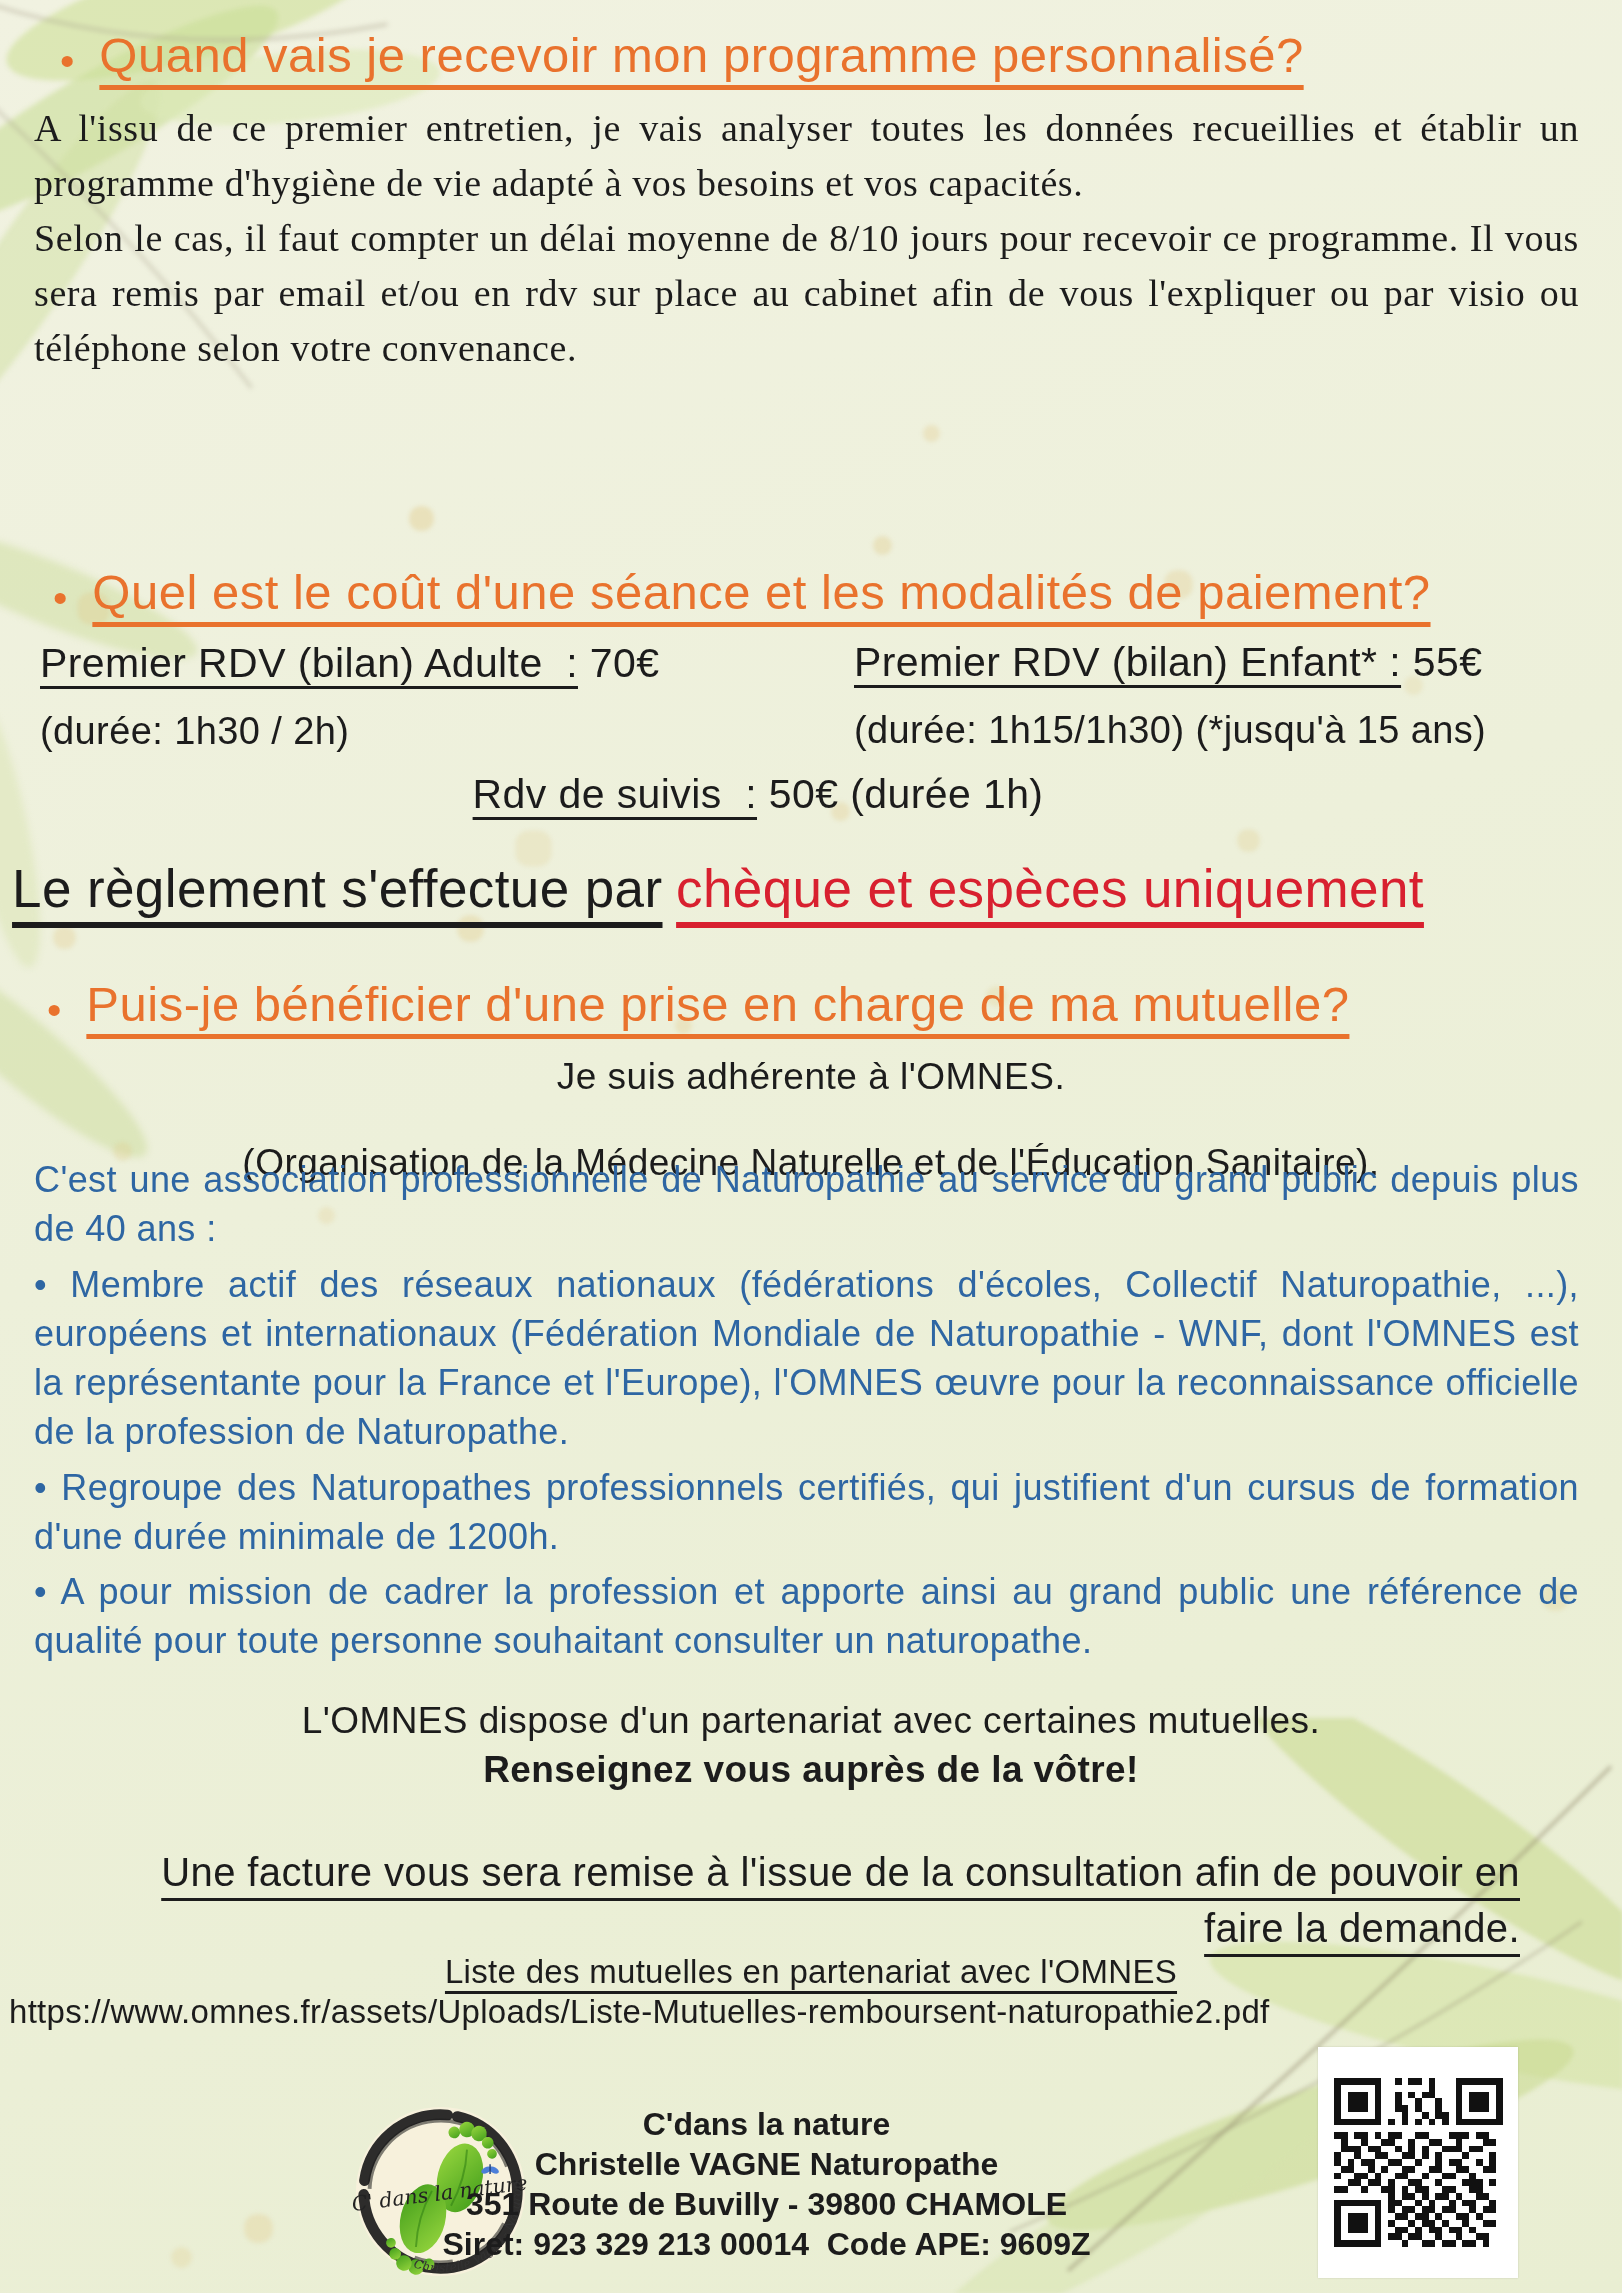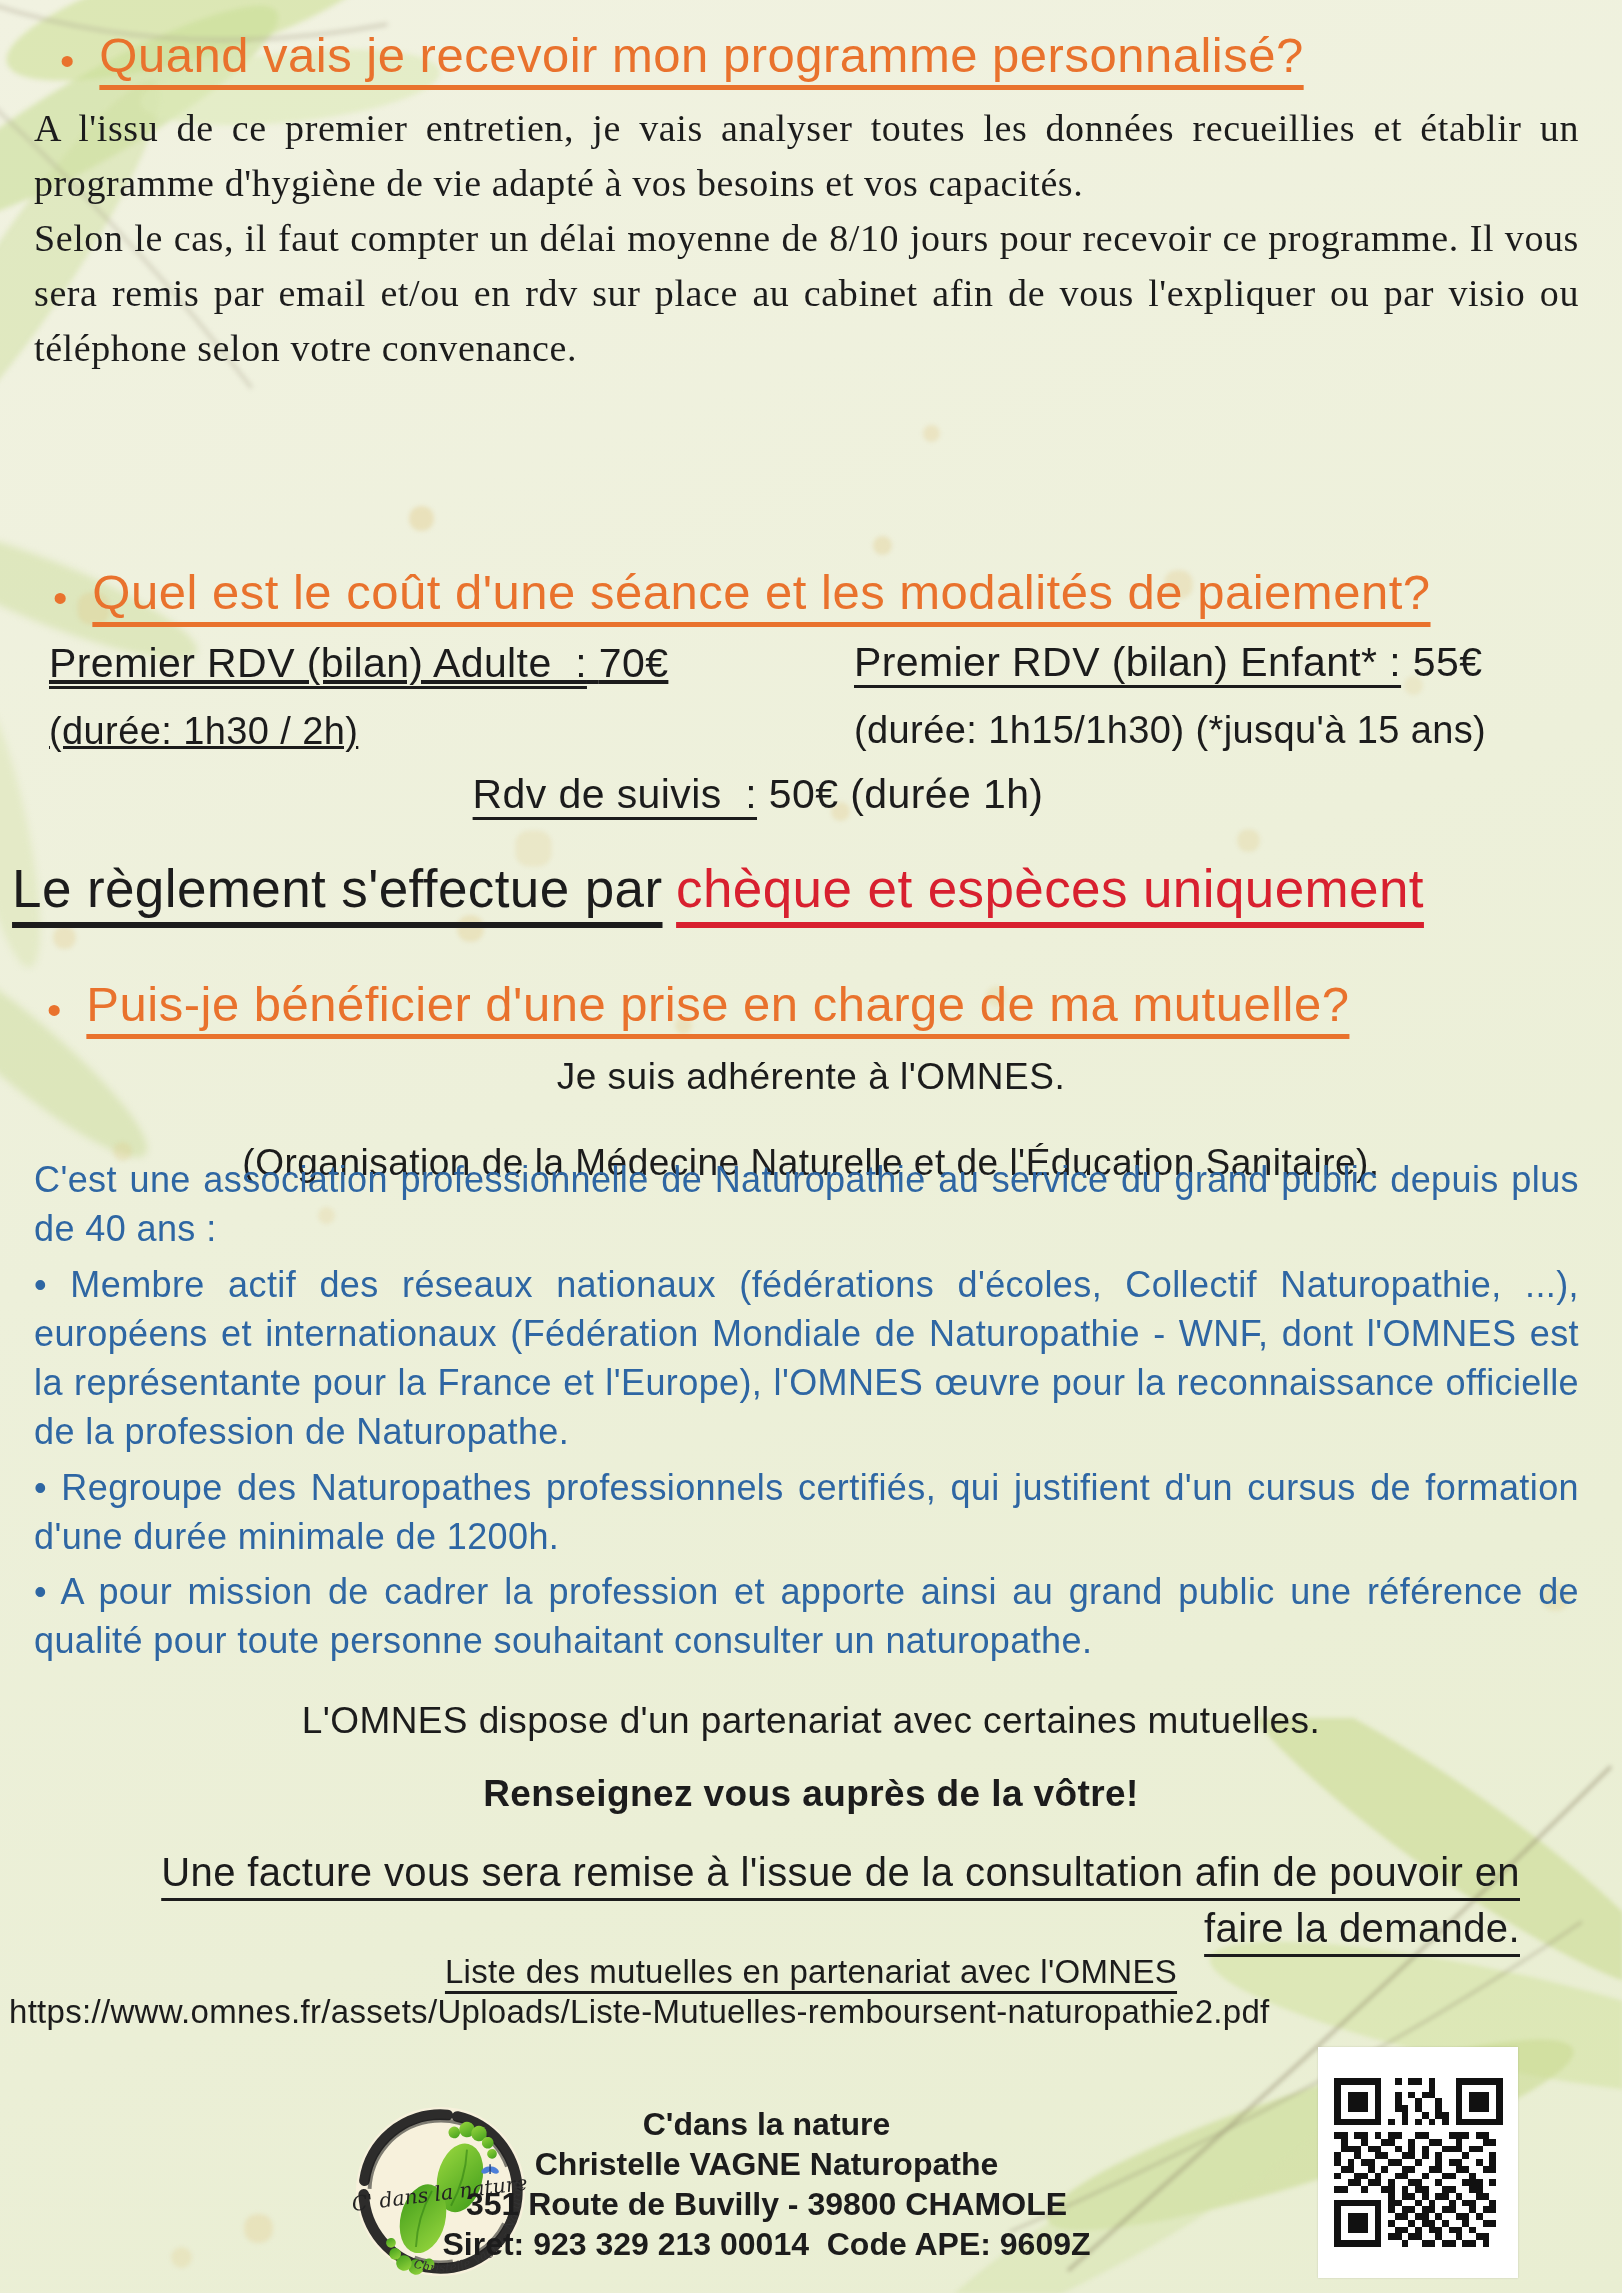--- a/index.html
+++ b/index.html
@@ -27,35 +27,35 @@
   #answer-program p { margin:0;font-family:Liberation Serif, serif; }
 
   #q1 { left:60px; top:27px; }
   #q2 { left:53px; top:564px; }
   #q3 { left:47px; top:976px; }
 
   
   .price-label { text-decoration:underline; text-decoration-thickness:3.4px; text-underline-offset:8.7px; }
   .price-line  { font-size:41px; letter-spacing:0.4px; margin-bottom:23px; white-space:nowrap; }
   .price-dur   { font-size:38px; letter-spacing:0.4px; white-space:nowrap; }
-  #price-adult { left:49px;  top:640px;text-decoration:underline; }
+  #price-adult { left:40px;  top:640px; }
   #price-child { left:854px; top:639px; }
   #followup    { left:0; top:771px; width:1516px; text-align:center; font-size:41px; letter-spacing:0.4px; }
   #payment     { left:0; top:858px; width:1436px; text-align:center; font-size:53px; letter-spacing:0.4px; white-space:nowrap; }
   #payment .black-part { text-decoration:underline; text-decoration-thickness:5.8px; text-underline-offset:14.6px; margin-right:13.6px; }
   #payment .red-part   { color:#d8202f; text-decoration:underline; text-decoration-thickness:5.8px; text-underline-offset:14.6px; }
 
   
   #om-line1 { left:0; top:1056px; width:100%; text-align:center; font-size:37px; letter-spacing:0.5px; }
   #om-line2 { left:0; top:1142px; width:100%; text-align:center; font-size:37px; letter-spacing:0.5px; }
   #blue-block { left:34px; top:1155px; width:1545px; color:#2e66a3; font-size:36px; line-height:49px; letter-spacing:0.4px; }
   #blue-block p { margin:0 0 6.8px 0; }
 
   #partner-1 { left:0; top:1700px; width:100%; text-align:center; font-size:37px; letter-spacing:0.4px; }
-  #partner-2 { left:0; top:1749px; width:100%; text-align:center; font-size:37px; font-weight:700; letter-spacing:0.4px;margin-top:24px; }
+  #partner-2 { left:0; top:1749px; width:100%; text-align:center; font-size:37px; font-weight:700; letter-spacing:0.4px; }
 
   #invoice-note {
     left:103px; top:1844px; width:1417px; text-align:right;
     font-size:40px; line-height:56px; letter-spacing:0.4px;
     text-decoration:underline; text-decoration-thickness:3.4px; text-underline-offset:11.6px;
   }
   #mutuelles-link {
     left:0; top:1953px; width:100%; text-align:center; font-size:33px; letter-spacing:0.3px; color:#1c1c1c;
     text-decoration:underline; text-decoration-thickness:2.9px; text-underline-offset:7.8px;
   }

